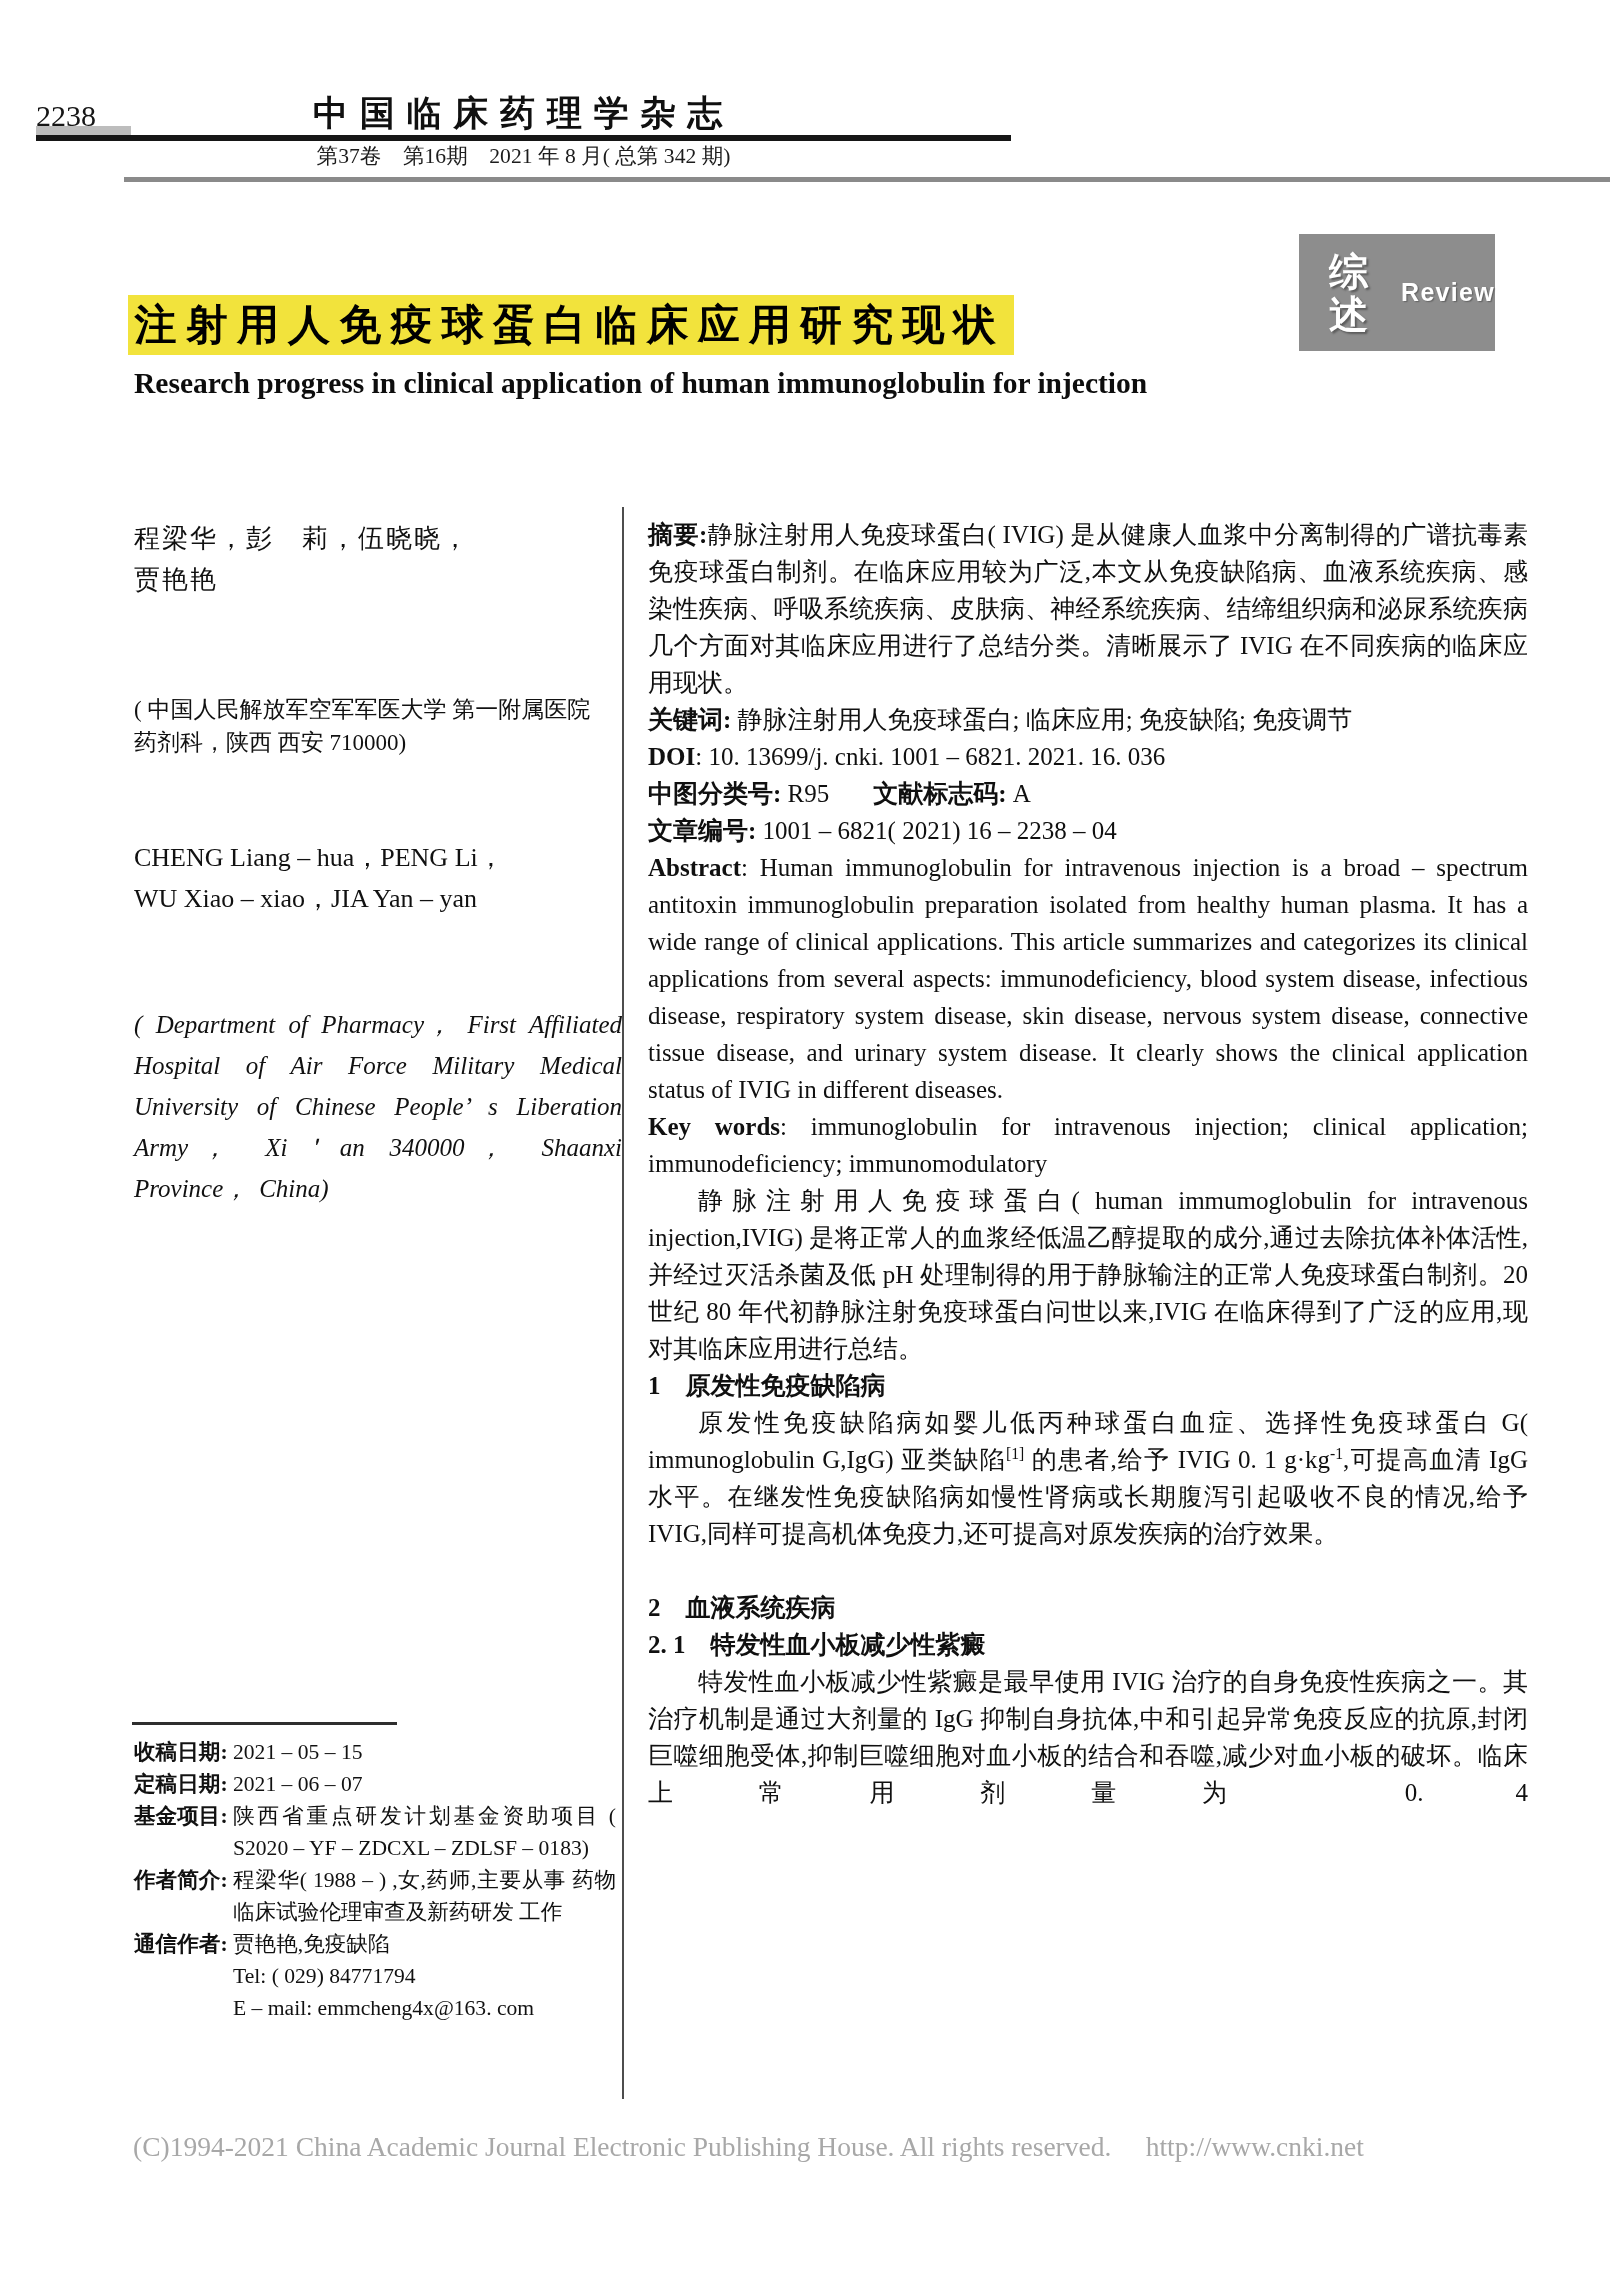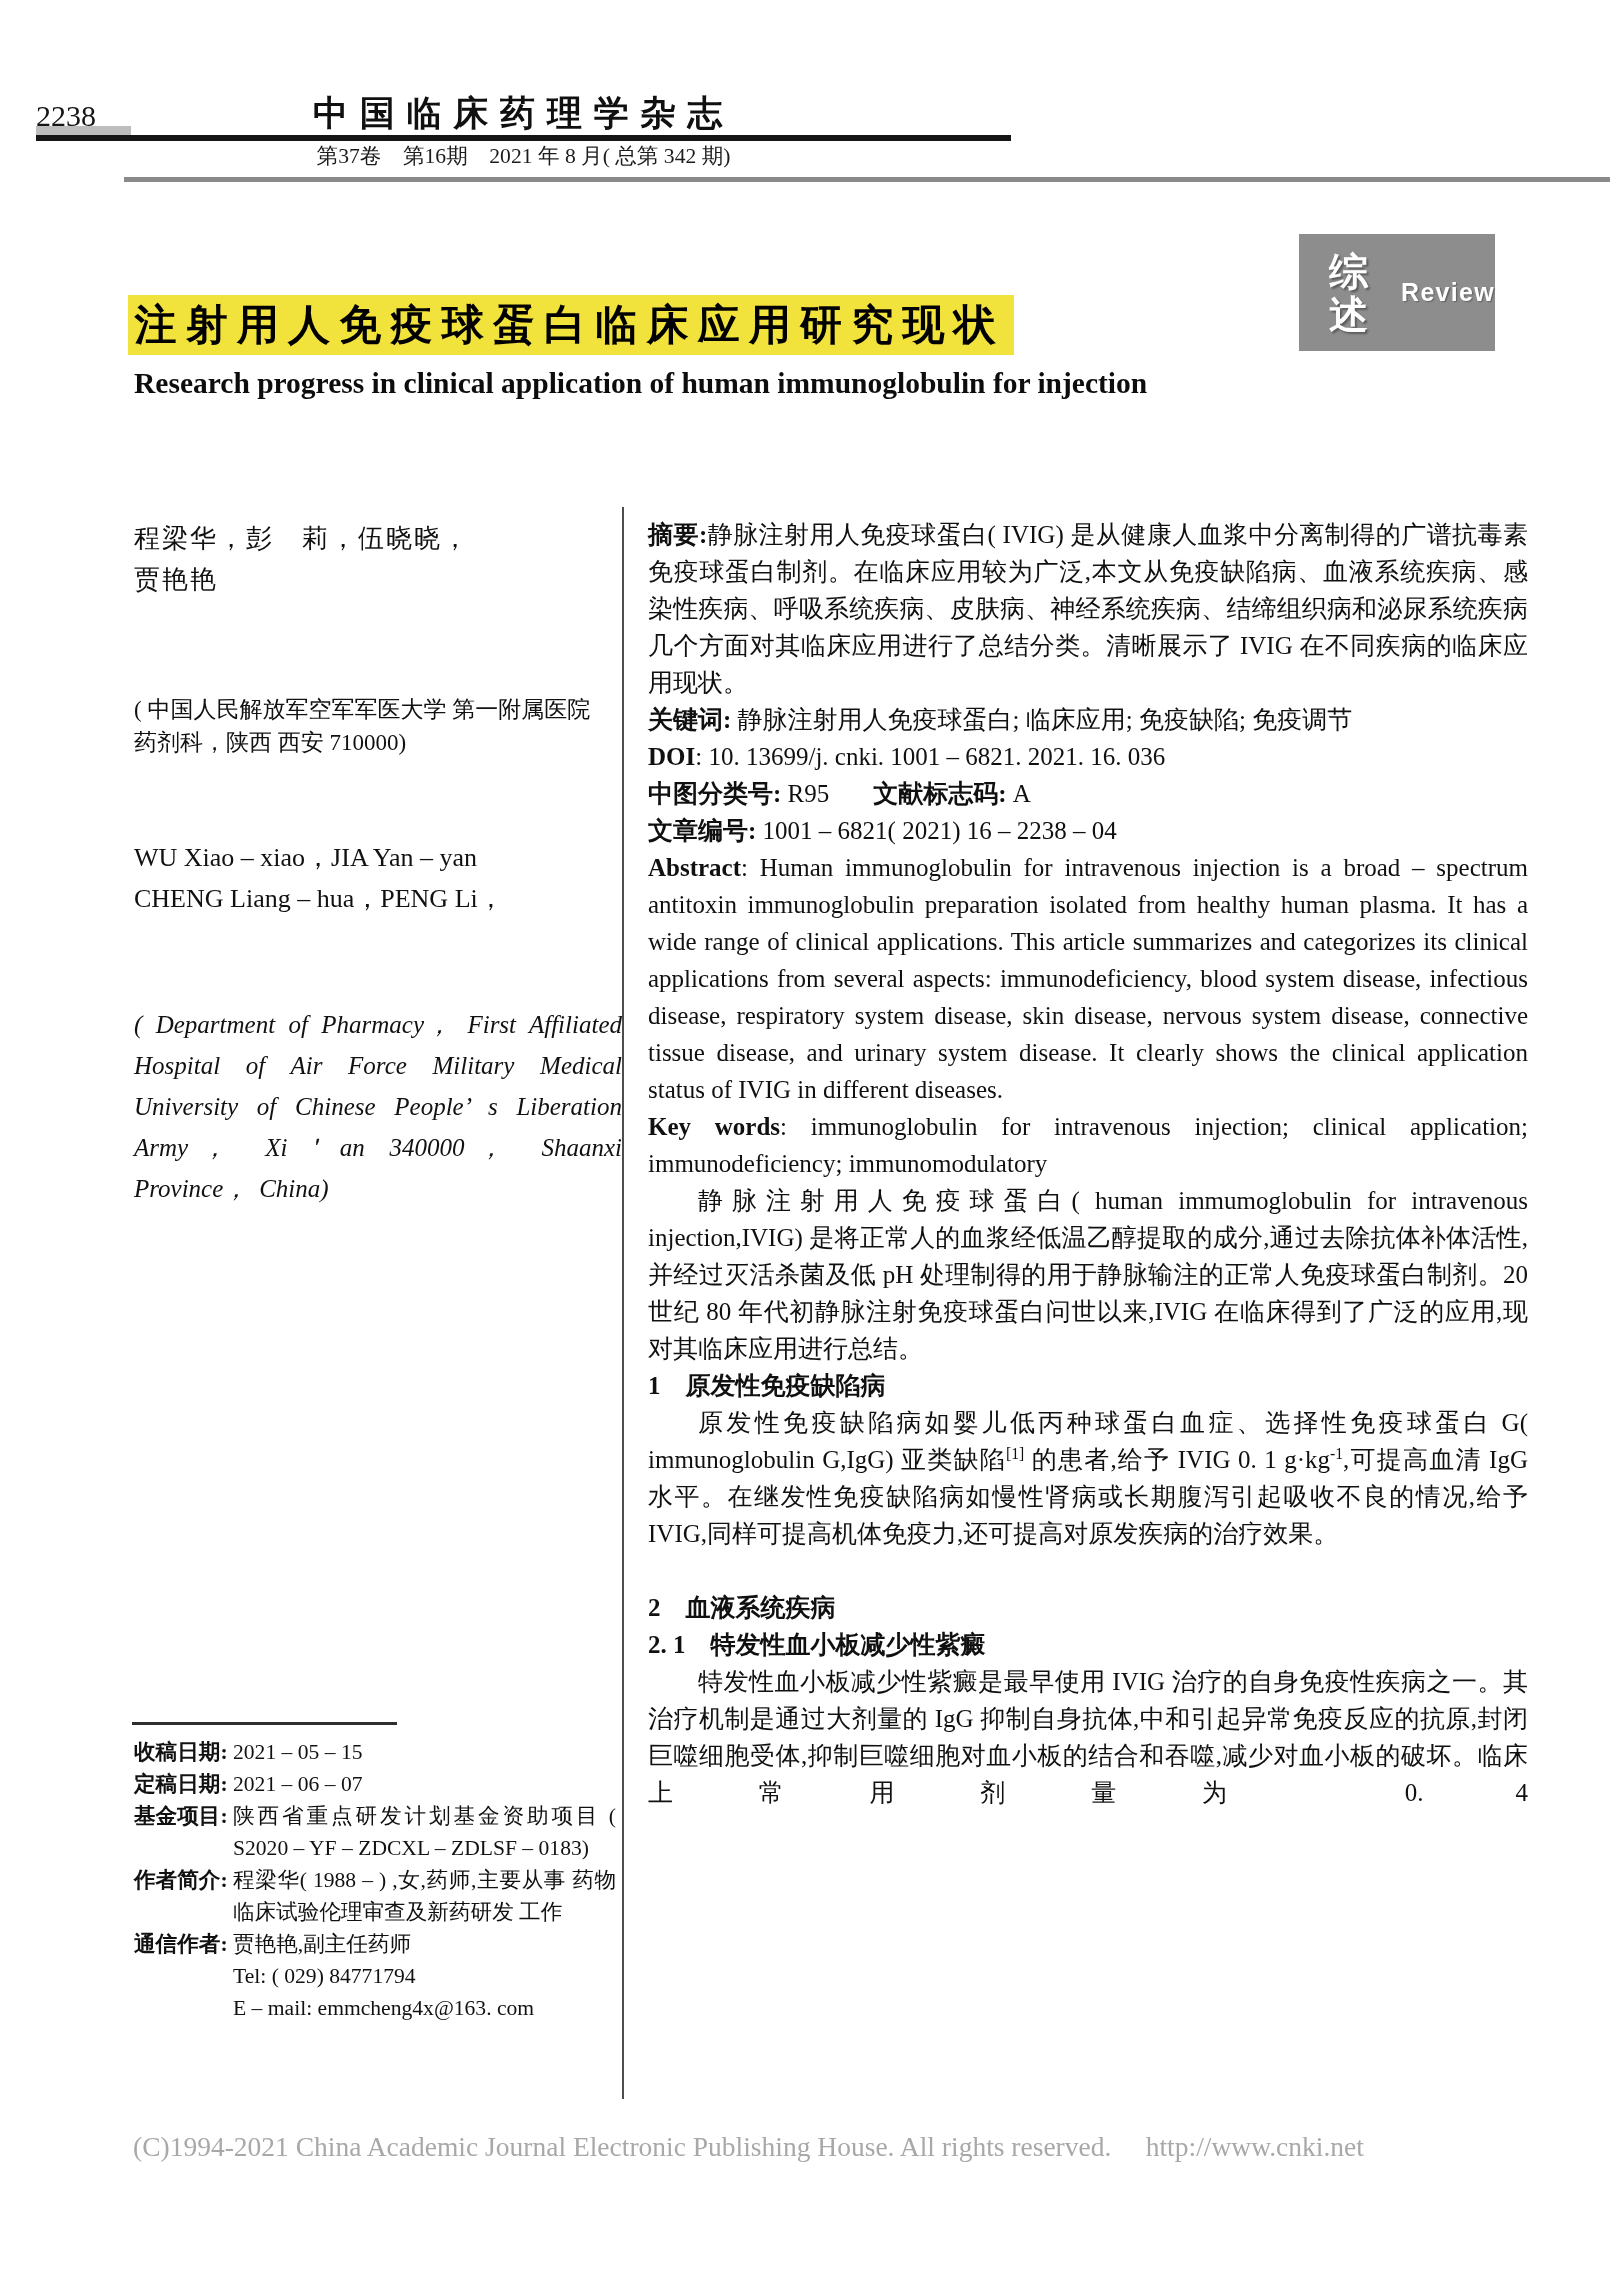--- a/index.html
+++ b/index.html
@@ -89,22 +89,22 @@
 
   <div class="authors-cn">
     <div>程梁华，彭　莉，伍晓晓，</div>
     <div>贾艳艳</div>
   </div>
   <div class="affil-cn">
     <div>( 中国人民解放军空军军医大学 第一附属医院</div>
     <div>药剂科，陕西 西安 710000)</div>
   </div>
   <div class="authors-en">
+    <div>CHENG Liang – hua，PENG Li，</div>
     <div>WU Xiao – xiao，JIA Yan – yan</div>
-    <div>CHENG Liang – hua，PENG Li，</div>
   </div>
   <div class="affil-en">( Department of Pharmacy， First Affiliated Hospital of Air Force Military Medical University of Chinese People’ s Liberation Army， Xi＇an 340000， Shaanxi Province， China)</div>
 
   <div class="col-divider"></div>
 
   <div class="foot-rule"></div>
   <div class="footnotes">
     <div class="fn-row">
       <div class="fn-label">收稿日期:</div>
       <div class="fn-content">2021 – 05 – 15</div>
@@ -117,21 +117,21 @@
       <div class="fn-label">基金项目:</div>
       <div class="fn-content">陕西省重点研发计划基金资助项目 ( S2020 – YF – ZDCXL – ZDLSF – 0183)</div>
     </div>
     <div class="fn-row">
       <div class="fn-label">作者简介:</div>
       <div class="fn-content">程梁华( 1988 – ) ,女,药师,主要从事 药物临床试验伦理审查及新药研发 工作</div>
     </div>
     <div class="fn-row">
       <div class="fn-label">通信作者:</div>
       <div class="fn-content">
-        <div>贾艳艳,副主任药师</div>
+        <div>贾艳艳,免疫缺陷</div>
         <div>Tel: ( 029) 84771794</div>
         <div>E – mail: emmcheng4x@163. com</div>
       </div>
     </div>
   </div>
 
   <div class="rcol">
     <p class="abs-cn"><span class="lbl">摘要:</span><span>静脉注射用人免疫球蛋白( IVIG) 是从健康人血浆中分离制得的广谱抗毒素免疫球蛋白制剂。在临床应用较为广泛,本文从免疫缺陷病、血液系统疾病、感染性疾病、呼吸系统疾病、皮肤病、神经系统疾病、结缔组织病和泌尿系统疾病几个方面对其临床应用进行了总结分类。清晰展示了 IVIG 在不同疾病的临床应用现状。</span></p>
 
     <p class="kw-cn"><span class="lbl">关键词:</span><span> 静脉注射用人免疫球蛋白; 临床应用; 免疫缺陷; 免疫调节</span></p>

